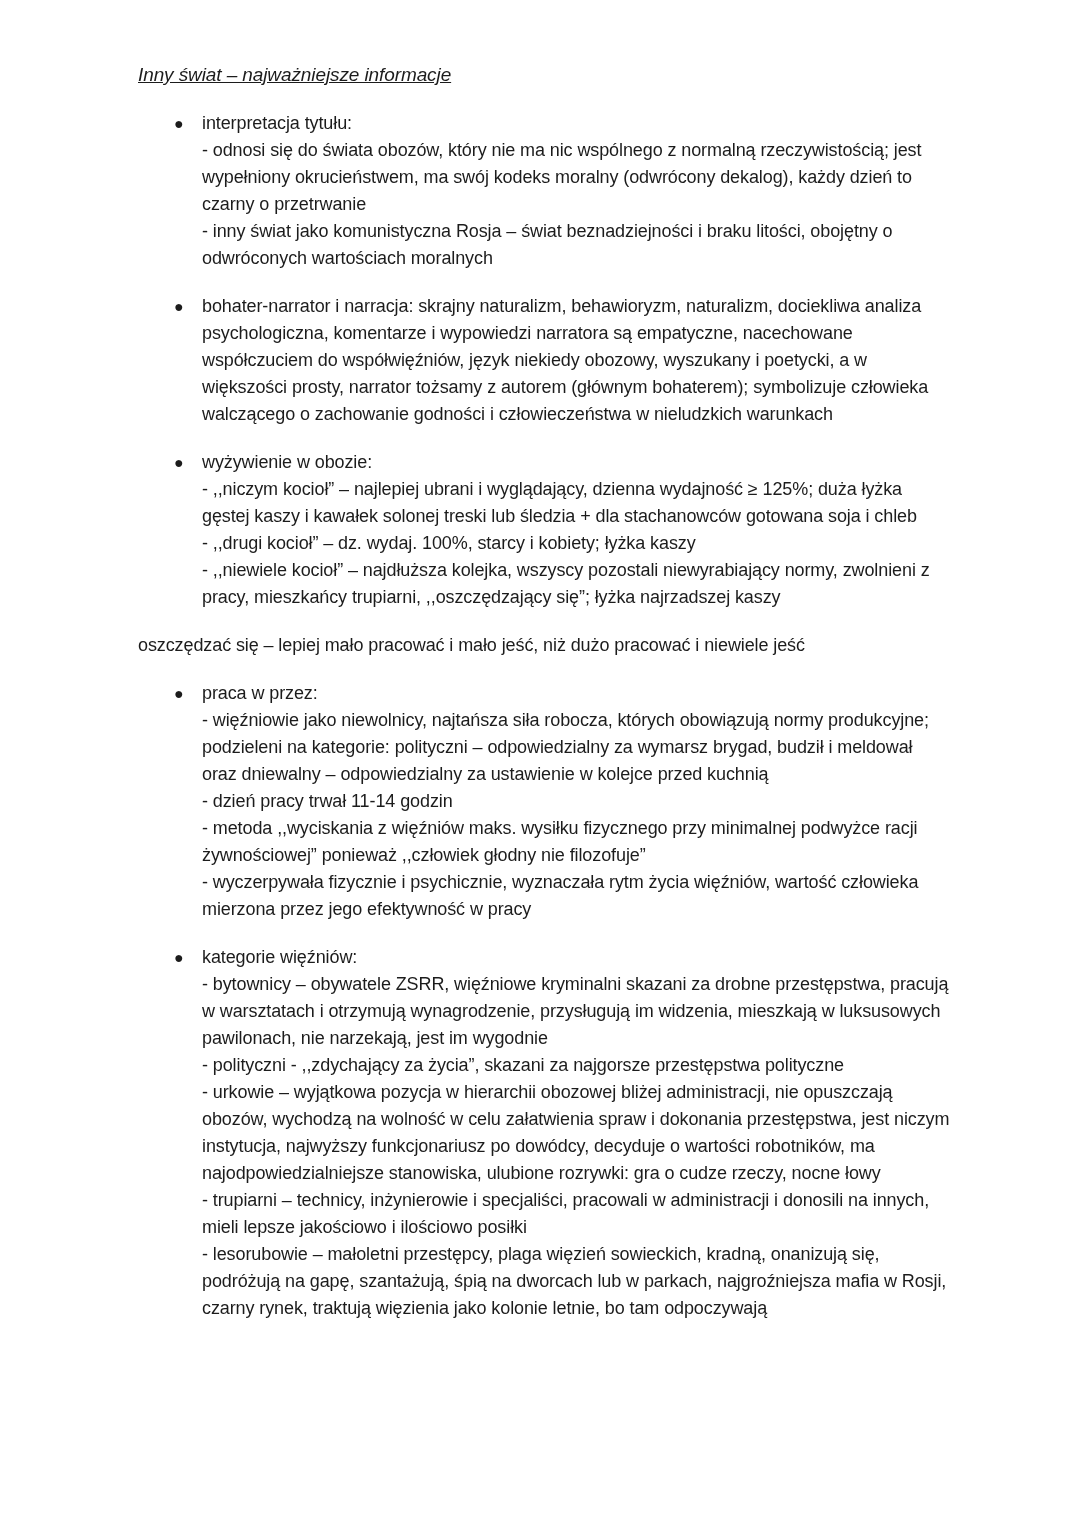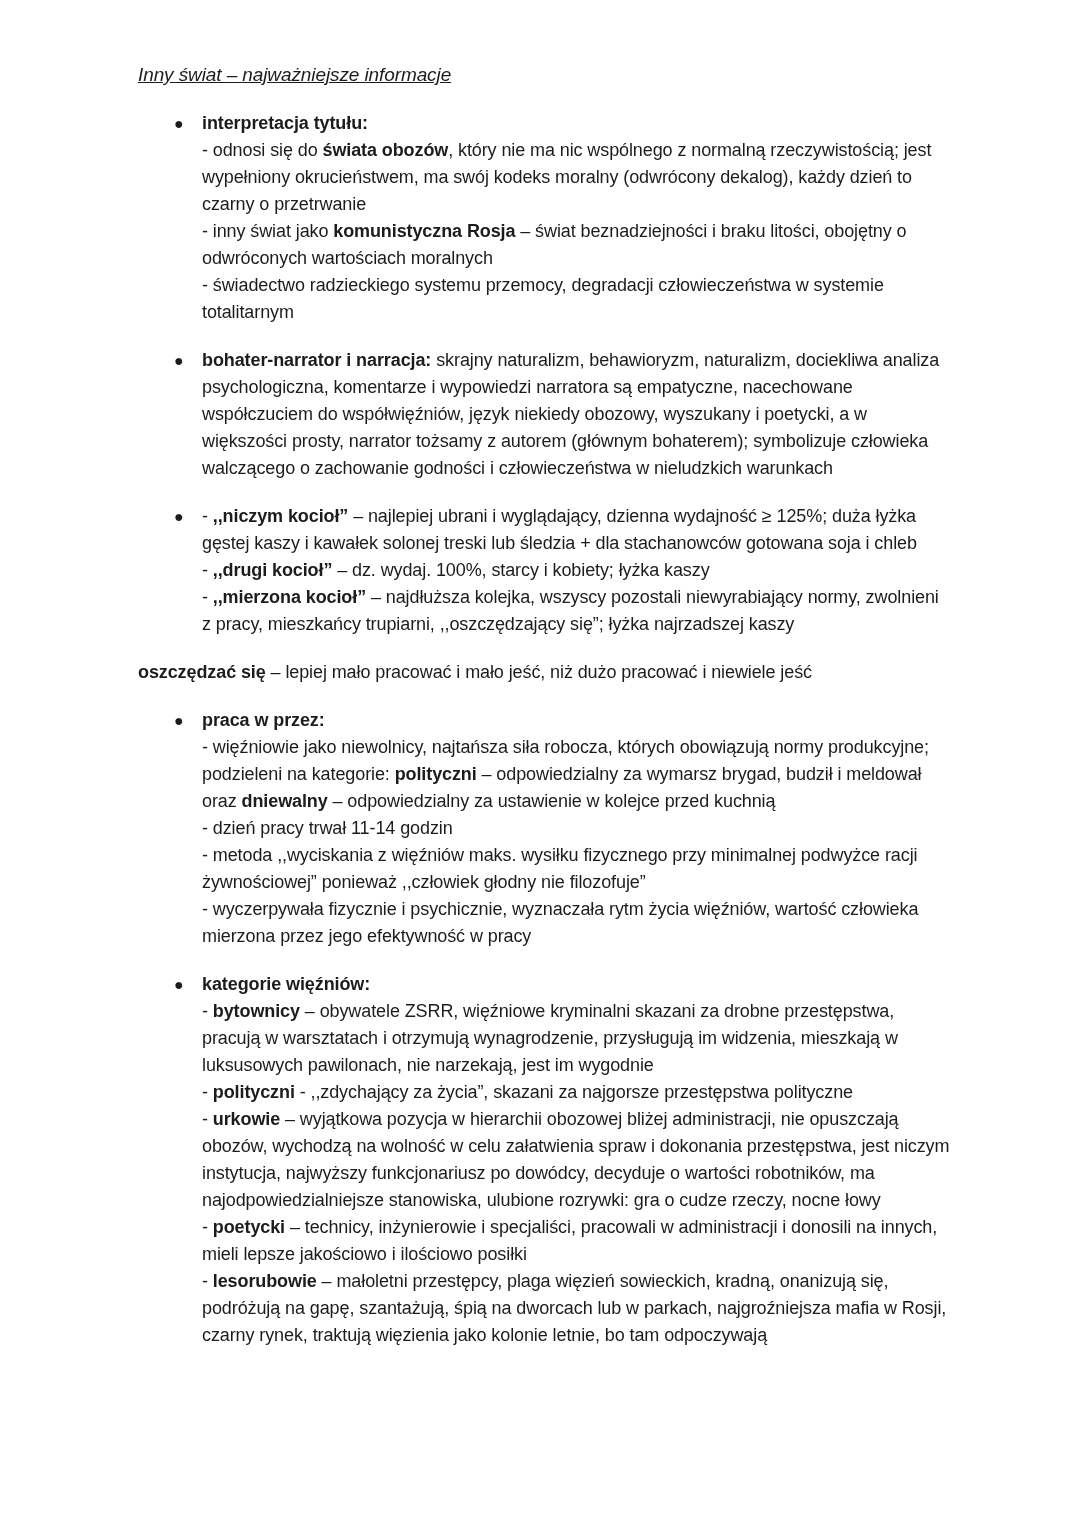--- a/index.html
+++ b/index.html
@@ -32,49 +32,49 @@
   .bullet {
     flex: 0 0 64px;
     width: 64px;
     padding-left: 36px;
     font-size: 16px;
     line-height: 27px;
   }
   .section .body { flex: 1 1 auto; min-width: 0; }
   .section.plain .body { padding-right: 2px; }
   p { margin: 0; }
-  .b { font-weight: bold; }
+  .b { font-weight: normal; }
 </style>
 </head>
 <body>
 
 <div class="page">
   <h1 class="title">Inny świat – najważniejsze informacje</h1>
   <div class="content" id="content">
       <div class="section bulleted">
         <span class="bullet">●</span>
         <div class="body">
           <p><span class="b">interpretacja tytułu:</span></p>
           <p><span>- odnosi się do </span><span class="b">świata obozów</span><span>, który nie ma nic wspólnego z normalną rzeczywistością; jest wypełniony okrucieństwem, ma swój kodeks moralny (odwrócony dekalog), każdy dzień to czarny o przetrwanie</span></p>
           <p><span>- inny świat jako </span><span class="b">komunistyczna Rosja</span><span> – świat beznadziejności i braku litości, obojętny o odwróconych wartościach moralnych</span></p>
-          <p><span>- świadectwo radzieckiego systemu przemocy, degradacji człowieczeństwa w systemie totalitarnym</span></p>
         </div>
       </div>
       <div class="section bulleted">
         <span class="bullet">●</span>
         <div class="body">
           <p><span class="b">bohater-narrator i narracja:</span><span> skrajny naturalizm, behawioryzm, naturalizm, dociekliwa analiza psychologiczna, komentarze i wypowiedzi narratora są empatyczne, nacechowane współczuciem do współwięźniów, język niekiedy obozowy, wyszukany i poetycki, a w większości prosty, narrator tożsamy z autorem (głównym bohaterem); symbolizuje człowieka walczącego o zachowanie godności i człowieczeństwa w nieludzkich warunkach</span></p>
         </div>
       </div>
       <div class="section bulleted">
         <span class="bullet">●</span>
         <div class="body">
+          <p><span class="b">wyżywienie w obozie:</span></p>
           <p><span>- </span><span class="b">,,niczym kocioł”</span><span> – najlepiej ubrani i wyglądający, dzienna wydajność ≥ 125%; duża łyżka gęstej kaszy i kawałek solonej treski lub śledzia + dla stachanowców gotowana soja i chleb</span></p>
           <p><span>- </span><span class="b">,,drugi kocioł”</span><span> – dz. wydaj. 100%, starcy i kobiety; łyżka kaszy</span></p>
-          <p><span>- </span><span class="b">,,mierzona kocioł”</span><span> – najdłuższa kolejka, wszyscy pozostali niewyrabiający normy, zwolnieni z pracy, mieszkańcy trupiarni, ,,oszczędzający się”; łyżka najrzadszej kaszy</span></p>
+          <p><span>- </span><span class="b">,,niewiele kocioł”</span><span> – najdłuższa kolejka, wszyscy pozostali niewyrabiający normy, zwolnieni z pracy, mieszkańcy trupiarni, ,,oszczędzający się”; łyżka najrzadszej kaszy</span></p>
         </div>
       </div>
       <div class="section plain">
         <div class="body">
           <p><span class="b">oszczędzać się</span><span> – lepiej mało pracować i mało jeść, niż dużo pracować i niewiele jeść</span></p>
         </div>
       </div>
       <div class="section bulleted">
         <span class="bullet">●</span>
         <div class="body">
@@ -85,18 +85,18 @@
           <p><span>- wyczerpywała fizycznie i psychicznie, wyznaczała rytm życia więźniów, wartość człowieka mierzona przez jego efektywność w pracy</span></p>
         </div>
       </div>
       <div class="section bulleted">
         <span class="bullet">●</span>
         <div class="body">
           <p><span class="b">kategorie więźniów:</span></p>
           <p><span>- </span><span class="b">bytownicy</span><span> – obywatele ZSRR, więźniowe kryminalni skazani za drobne przestępstwa, pracują w warsztatach i otrzymują wynagrodzenie, przysługują im widzenia, mieszkają w luksusowych pawilonach, nie narzekają, jest im wygodnie</span></p>
           <p><span>- </span><span class="b">polityczni</span><span> - ,,zdychający za życia”, skazani za najgorsze przestępstwa polityczne</span></p>
           <p><span>- </span><span class="b">urkowie</span><span> – wyjątkowa pozycja w hierarchii obozowej bliżej administracji, nie opuszczają obozów, wychodzą na wolność w celu załatwienia spraw i dokonania przestępstwa, jest niczym instytucja, najwyższy funkcjonariusz po dowódcy, decyduje o wartości robotników, ma najodpowiedzialniejsze stanowiska, ulubione rozrywki: gra o cudze rzeczy, nocne łowy</span></p>
-          <p><span>- </span><span class="b">poetycki</span><span> – technicy, inżynierowie i specjaliści, pracowali w administracji i donosili na innych, mieli lepsze jakościowo i ilościowo posiłki</span></p>
+          <p><span>- </span><span class="b">trupiarni</span><span> – technicy, inżynierowie i specjaliści, pracowali w administracji i donosili na innych, mieli lepsze jakościowo i ilościowo posiłki</span></p>
           <p><span>- </span><span class="b">lesorubowie</span><span> – małoletni przestępcy, plaga więzień sowieckich, kradną, onanizują się, podróżują na gapę, szantażują, śpią na dworcach lub w parkach, najgroźniejsza mafia w Rosji, czarny rynek, traktują więzienia jako kolonie letnie, bo tam odpoczywają</span></p>
         </div>
       </div>
     </div>
 </div>
 
 </body></html>

